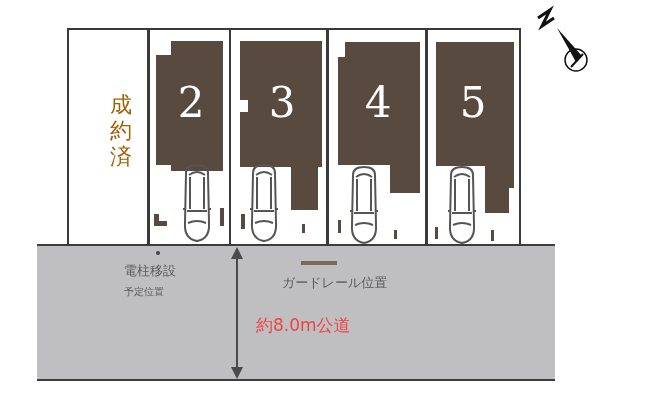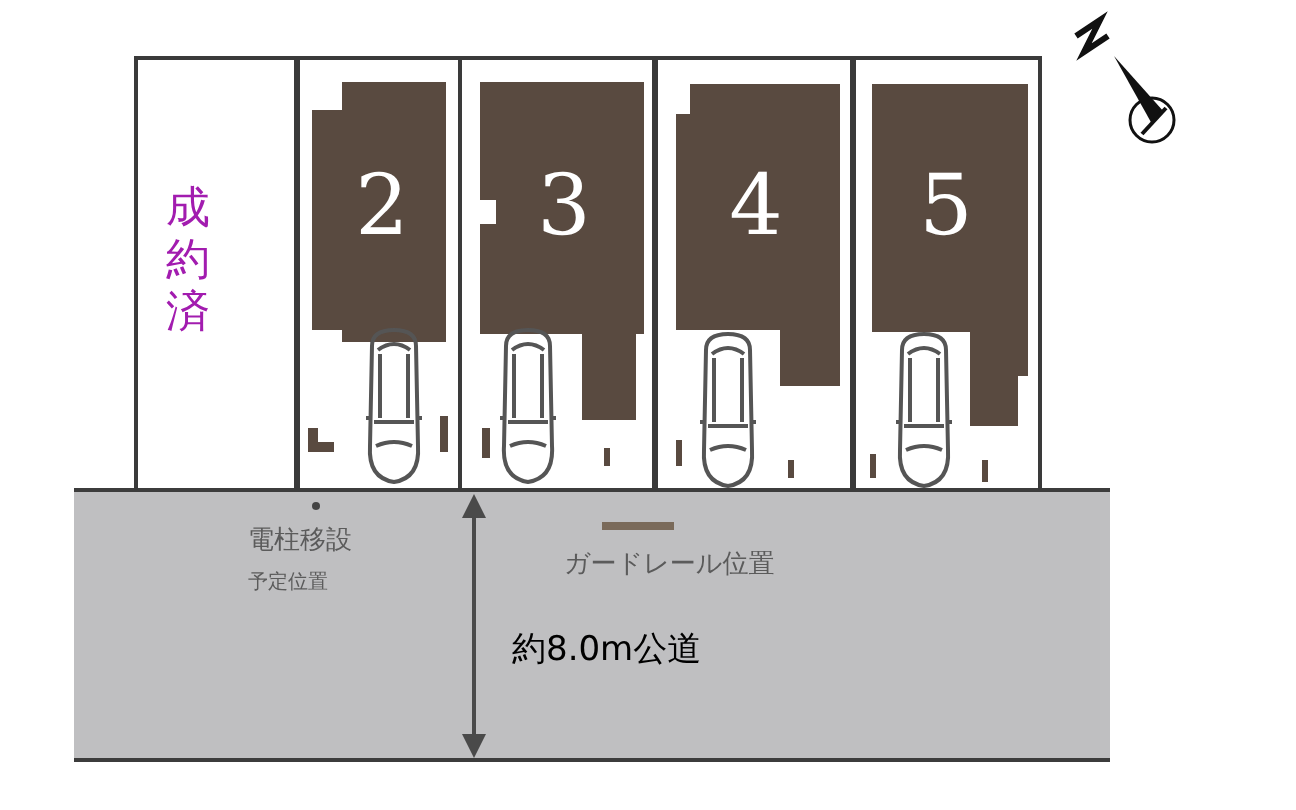--- a/index.html
+++ b/index.html
@@ -4,21 +4,21 @@
 <style>
   html, body { margin:0; padding:0; background:#ffffff; }
   body { width:648px; height:405px; position:relative; overflow:hidden; font-family:"DejaVu Sans", sans-serif; }
   .abs { position:absolute; }
   .road { position:absolute; left:37px; top:244px; width:518px; height:137px; background:#bfbfc1; border-top:2px solid #3c3c3c; border-bottom:2px solid #3c3c3c; box-sizing:border-box; }
   .divider { position:absolute; top:28px; width:3px; height:217px; background:#3a3a3a; }
   .bld { position:absolute; background:#594a40; }
   .lotnum { position:absolute; color:#ffffff; font-family:"DejaVu Serif", serif; font-size:42px; line-height:42px; text-align:center; }
   .post { position:absolute; background:#594a40; }
   .car { position:absolute; }
-  .sold { position:absolute; left:83px; top:92px; width:28px; color:#a21caf; font-size:22px; line-height:26px; text-align:left; font-family:"DejaVu Sans", sans-serif; }
+  .sold { position:absolute; left:104px; top:92px; width:28px; color:#a16207; font-size:22px; line-height:26px; text-align:right; font-family:"DejaVu Sans", sans-serif; }
   .roadtext { position:absolute; color:#5b5b5b; font-family:"DejaVu Sans", sans-serif; }
 </style>
 </head>
 <body>
 
 <div class="road"></div>
 
 <div class="abs" style="left:67px; top:28px; width:454px; height:2px; background:#3a3a3a;"></div>
 <div class="abs" style="left:67px; top:28px; width:2px; height:217px; background:#3a3a3a;"></div>
 <div class="abs" style="left:519px; top:30px; width:2px; height:215px; background:#3a3a3a;"></div>
@@ -110,20 +110,20 @@
 <div class="roadtext" style="left:124px; top:284px; font-size:10px; line-height:16px;text-align:center;">予定位置</div>
 
 <div class="abs" style="left:301px; top:261px; width:36px; height:4px; background:#7a6a5a;"></div>
 <div class="roadtext" style="left:282px; top:275px; font-size:13px; line-height:16px;">ガードレール位置</div>
 
 <svg class="abs" style="left:227px; top:246px;" width="20" height="134" viewBox="0 0 20 134">
   <line x1="10" y1="4" x2="10" y2="130" stroke="#4a4a4a" stroke-width="2"></line>
   <polygon points="10,1 4,13 16,13" fill="#4a4a4a"></polygon>
   <polygon points="10,133 4,121 16,121" fill="#4a4a4a"></polygon>
 </svg>
-<div class="roadtext" style="left:256px; top:314px; font-size:17px; line-height:22px; color:#000000;">約8.0m公道</div>
+<div class="roadtext" style="left:256px; top:314px; font-size:17px; line-height:22px; color:#ef4444;">約8.0m公道</div>
 
 <svg class="abs" style="left:530px; top:4px;" width="70" height="72" viewBox="0 0 70 72">
   <path d="M8 14 L20 6 L12 22 L24 14" fill="none" stroke="#111" stroke-width="3" stroke-linejoin="miter"></path>
   <circle cx="46" cy="56" r="11" fill="none" stroke="#111" stroke-width="1.5"></circle>
   <polygon points="27,24 52,52 46,58" fill="#111"></polygon>
   <line x1="41" y1="63" x2="53" y2="50" stroke="#111" stroke-width="2"></line>
 </svg>
 
 </body></html>

